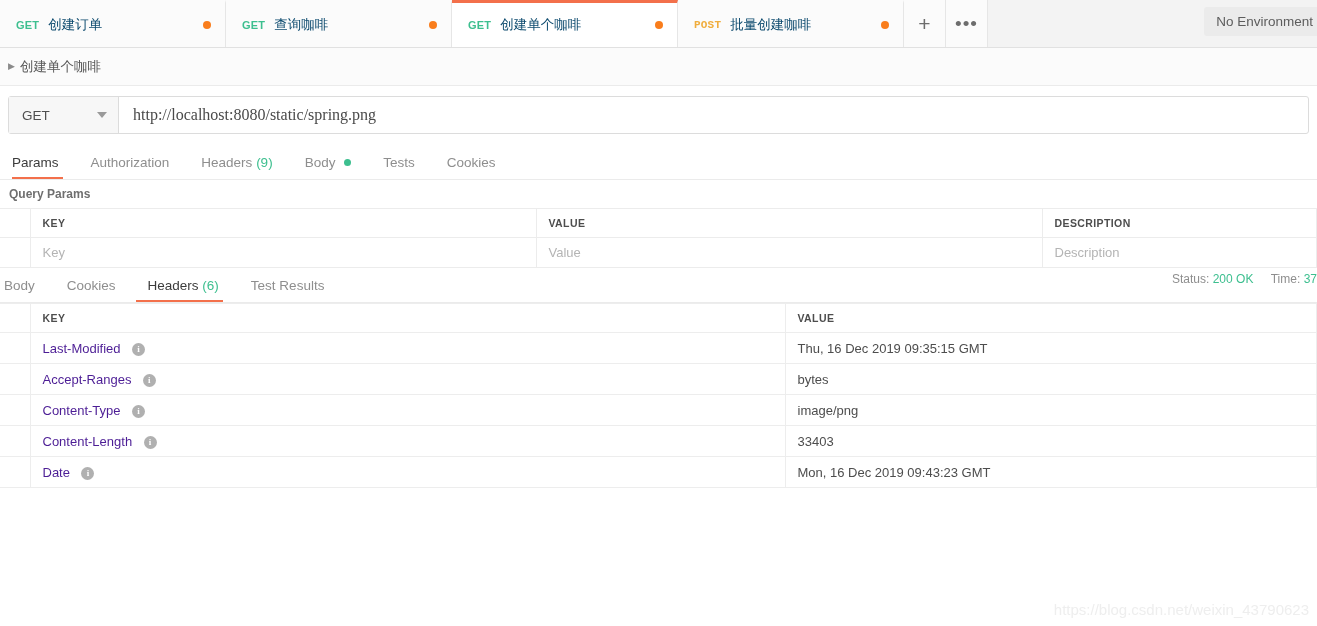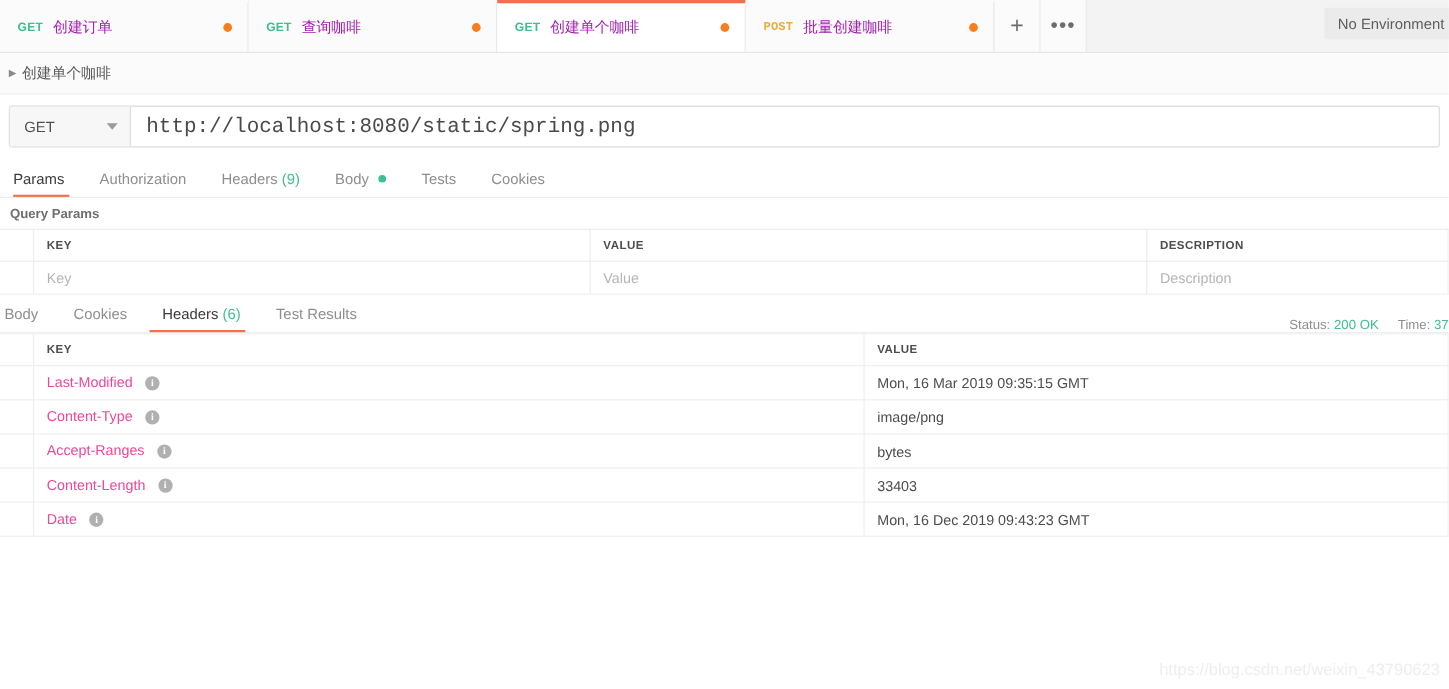--- a/index.html
+++ b/index.html
@@ -42,21 +42,21 @@
     font-size: 11px;
     font-weight: bold;
     letter-spacing: .2px;
     margin-right: 9px;
     flex: 0 0 auto;
   }
   .m-get  { color: #3dbf8f; }
   .m-post { color: #f0ad3d; font-family: Liberation Mono, monospace; }
   .tab-name {
     font-size: 13.5px;
-    color: #a21caf;
+    color: #0c4a6e;
     white-space: nowrap;
     overflow: hidden;
     text-overflow: ellipsis;
     flex: 1 1 auto;
     font-family: Liberation Serif, serif;
   }
   .tab-dot {
     width: 8px; height: 8px;
     border-radius: 50%;
     background: #f97d1c;
@@ -162,22 +162,22 @@
   .caret-dn {
     width: 0; height: 0;
     border-left: 5px solid transparent;
     border-right: 5px solid transparent;
     border-top: 6px solid #9a9a9a;
   }
   .url-input {
     flex: 1 1 auto;
     border: none;
     outline: none;
-    font-family: Liberation Mono, monospace;
-    font-size: 19px;
+    font-family: Liberation Serif, serif;
+    font-size: 16px;
     color: #4a4a4a;
     padding: 0 14px;
     background: transparent;
   }
 
   
   .req-tabs {
     height: 36px;
     display: flex;
     align-items: flex-end;
@@ -255,21 +255,21 @@
     height: 35px;
     display: flex;
     align-items: flex-end;
     border-bottom: 1px solid #ebebeb;
     background: #ffffff;
     position: relative;
   }
   .res-meta {
     position: absolute;
     right: 0;
-    bottom: 0;
+    bottom: 16px;
     font-size: 12px;
     color: #8e8e8e;
     white-space: nowrap;
   }
   .res-meta .val { color: #3dbf8f; }
   .res-meta .grp { margin-left: 14px; }
 
   
   .res-table-wrap { background: #ffffff; }
   table.rgrid {
@@ -289,21 +289,21 @@
     overflow: hidden;
   }
   table.rgrid th {
     font-size: 10.5px;
     font-weight: bold;
     color: #4d4d4d;
     letter-spacing: .4px;
     height: 29px;
   }
   .rcol-pad { width: 30px; padding: 0 !important; border-left: none !important; }
-  .rkey { font-size: 13px; color: #ec4899; }
+  .rkey { font-size: 13px; color: #4c1d95; }
   .rval { font-size: 13px; color: #4d4d4d; }
   .info-icon {
     display: inline-block;
     width: 13px; height: 13px;
     border-radius: 50%;
     background: #b0b0b0;
     color: #ffffff;
     font-size: 9px;
     font-weight: bold;
     line-height: 13px;
@@ -472,40 +472,40 @@
         <th>KEY</th>
         <th>VALUE</th>
       </tr>
 
       <tr>
         <td class="rcol-pad"></td>
         <td>
           <span class="rkey">Last-Modified</span>
           <span class="info-icon">i</span>
         </td>
-        <td class="rval">Mon, 16 Mar 2019 09:35:15 GMT</td>
+        <td class="rval">Thu, 16 Dec 2019 09:35:15 GMT</td>
       </tr>
 
+
+      <tr>
+        <td class="rcol-pad"></td>
+        <td>
+          <span class="rkey">Accept-Ranges</span>
+          <span class="info-icon">i</span>
+        </td>
+        <td class="rval">bytes</td>
+      </tr>
 
       <tr>
         <td class="rcol-pad"></td>
         <td>
           <span class="rkey">Content-Type</span>
           <span class="info-icon">i</span>
         </td>
         <td class="rval">image/png</td>
-      </tr>
-
-      <tr>
-        <td class="rcol-pad"></td>
-        <td>
-          <span class="rkey">Accept-Ranges</span>
-          <span class="info-icon">i</span>
-        </td>
-        <td class="rval">bytes</td>
       </tr>
 
       <tr>
         <td class="rcol-pad"></td>
         <td>
           <span class="rkey">Content-Length</span>
           <span class="info-icon">i</span>
         </td>
         <td class="rval">33403</td>
       </tr>

